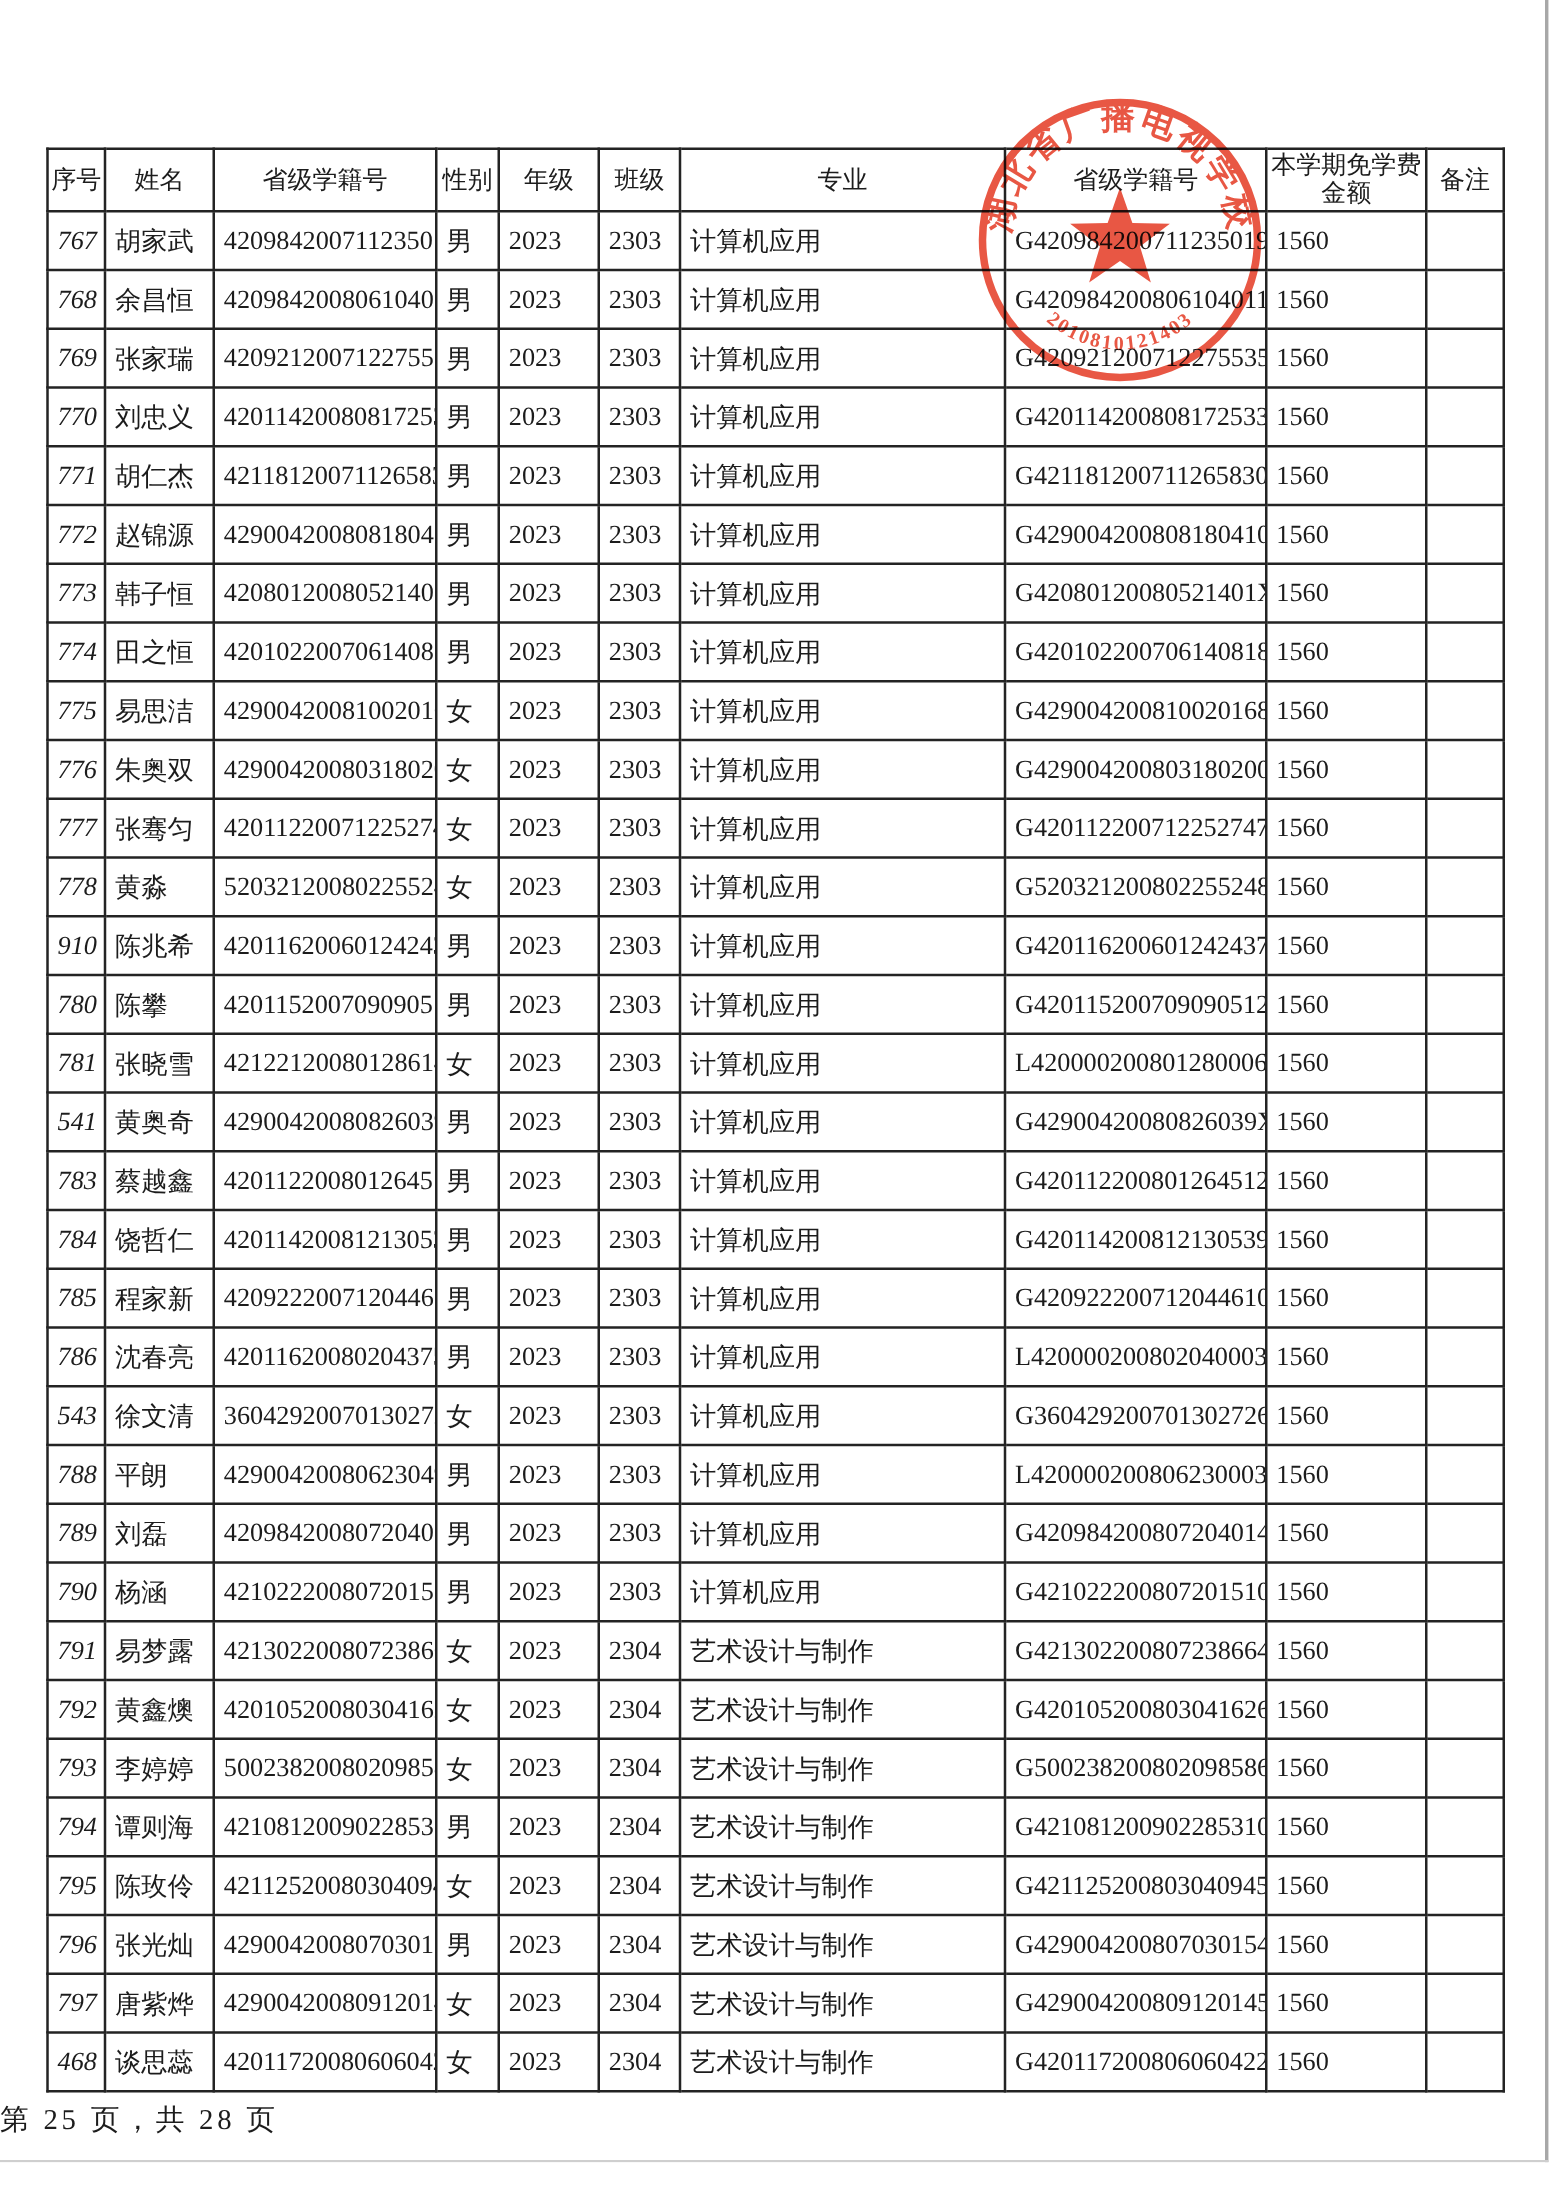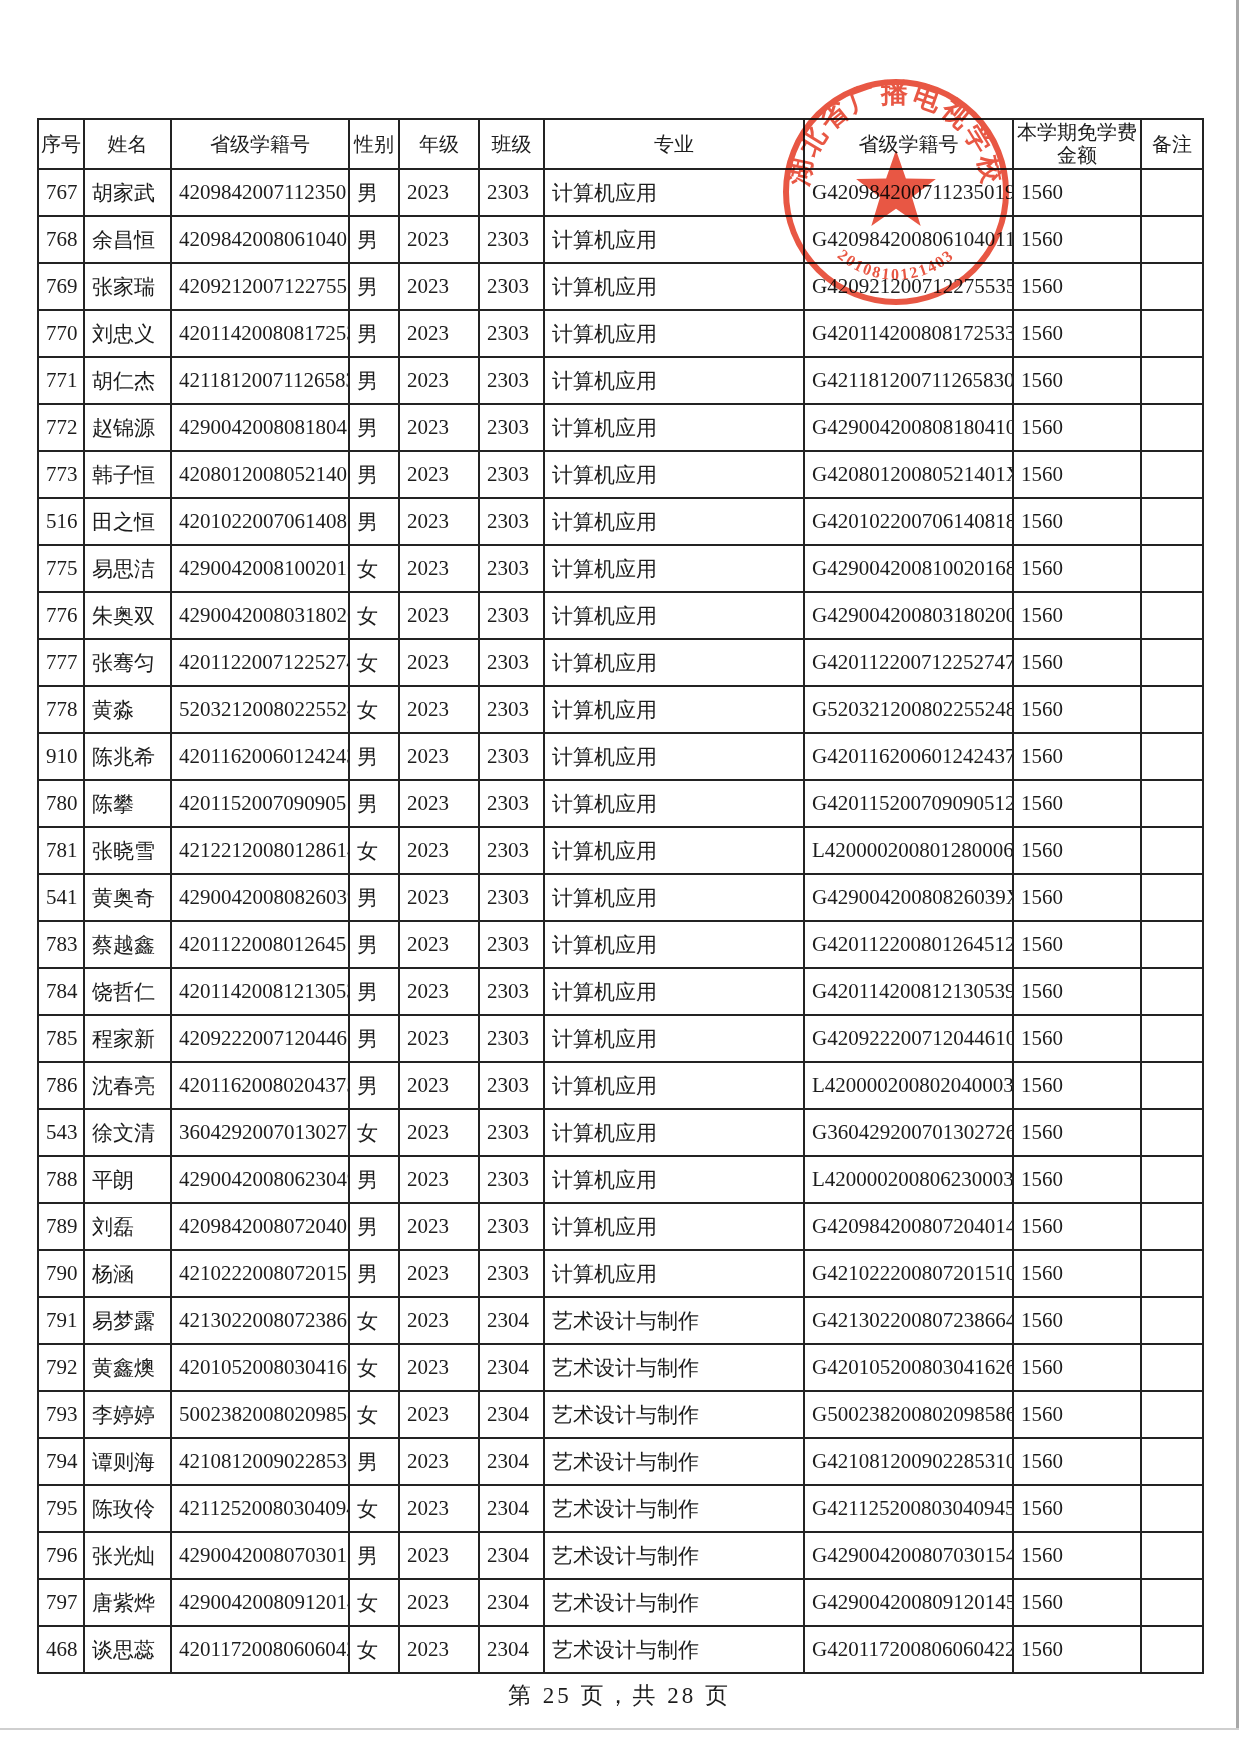--- a/index.html
+++ b/index.html
@@ -38,34 +38,33 @@
     padding:1px 2px;
     white-space:normal;
     line-height:1.15;
   }
   table.roster td{
     font-size:21px;
     height:41px;
     padding:2px 3px 2px 7px;
     text-align:left;
   }
-  td.c-seq{text-align:center;padding-left:2px;}
+  td.c-seq{text-align:center;padding-left:2px;font-style:italic;}
   td.c-id, td.c-sid{letter-spacing:0px;padding-left:5px;}
   .stamp{
     position:absolute;
     left:775px;top:71px;
     width:242px;height:242px;
     mix-blend-mode:multiply;
     opacity:0.88;
     pointer-events:none;
   }
   .footer{
     position:absolute;
     left:0;top:1680px;width:1239px;
-    text-align:center;
     font-size:23px;
     letter-spacing:3px;
   }
 </style>
 </head>
 <body>
 
 <div class="page">
 
   <table class="roster">
@@ -174,21 +173,21 @@
       <td class="c-id">42080120080521401X</td>
       <td class="c-gender">男</td>
       <td class="c-grade">2023</td>
       <td class="c-class">2303</td>
       <td class="c-major">计算机应用</td>
       <td class="c-sid">G42080120080521401X</td>
       <td class="c-amount">1560</td>
       <td class="c-remark"></td>
     </tr>
         <tr>
-      <td class="c-seq">516</td>
+      <td class="c-seq">774</td>
       <td class="c-name">田之恒</td>
       <td class="c-id">420102200706140818</td>
       <td class="c-gender">男</td>
       <td class="c-grade">2023</td>
       <td class="c-class">2303</td>
       <td class="c-major">计算机应用</td>
       <td class="c-sid">G420102200706140818</td>
       <td class="c-amount">1560</td>
       <td class="c-remark"></td>
     </tr>

